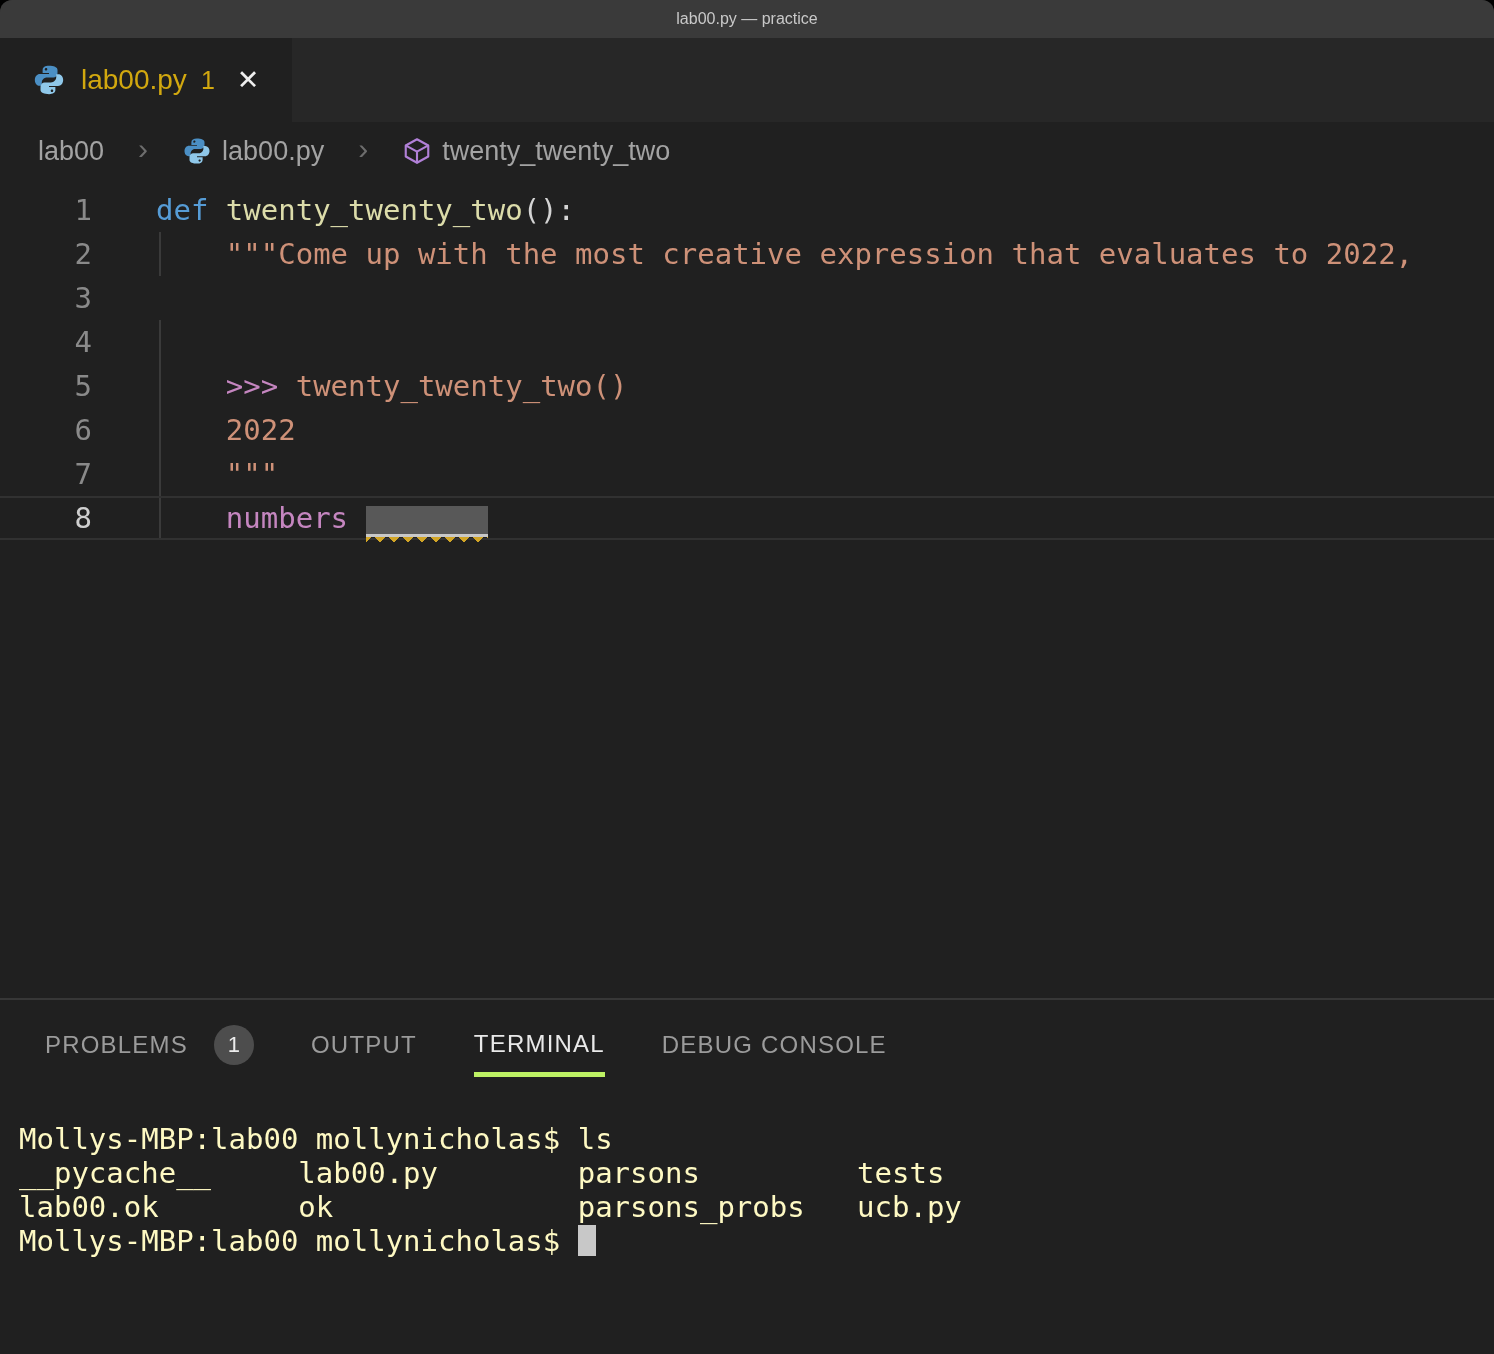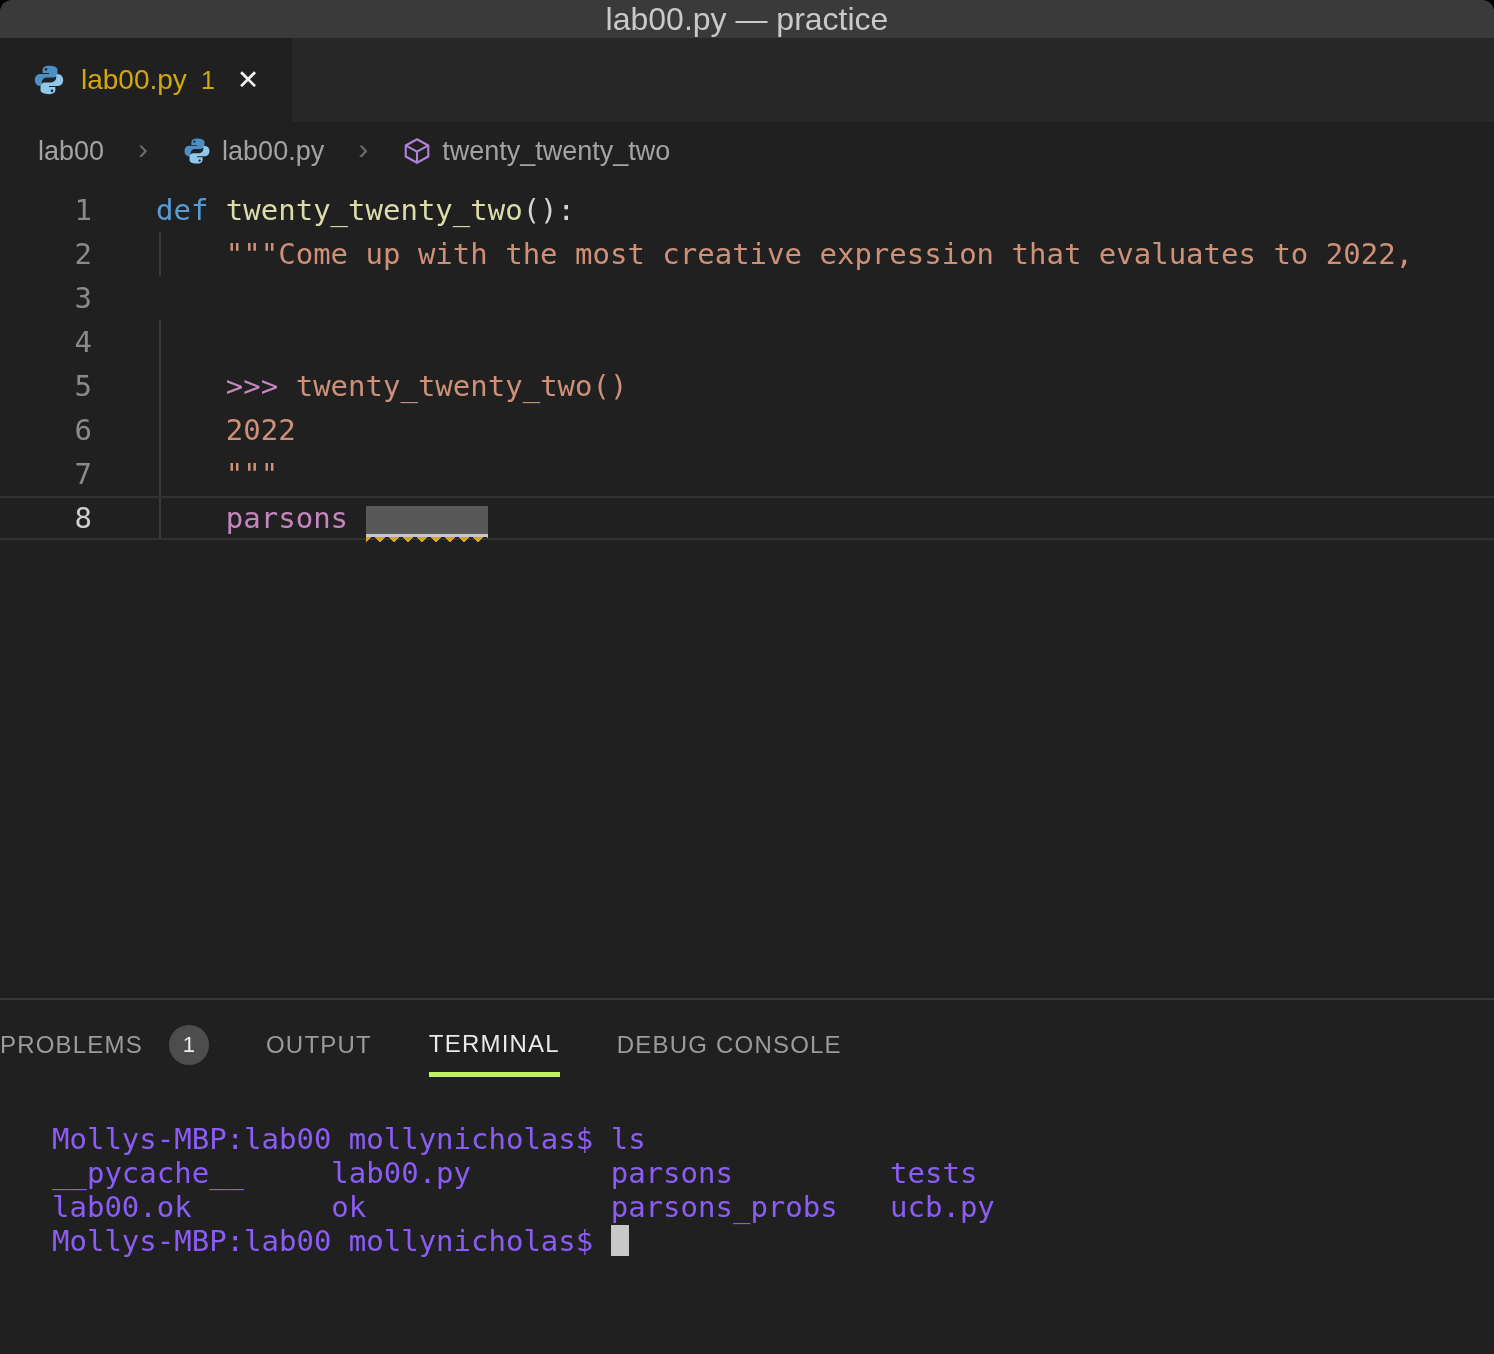--- a/index.html
+++ b/index.html
@@ -5,21 +5,21 @@
   html,body{margin:0;padding:0;background:#000;}
   .window{
     position:relative;width:1494px;height:1354px;overflow:hidden;
     background:#202020;border-radius:12px 12px 0 0;
     font-family:"Liberation Sans", sans-serif;
     -webkit-font-smoothing:antialiased;
   }
   
   .titlebar{
     height:38px;background:#3a3a3a;display:flex;align-items:center;justify-content:center;
-    color:#c9c9c9;font-size:32px;
+    color:#c9c9c9;font-size:16px;
   }
   
   .tabbar{height:84px;background:#272727;display:flex;align-items:stretch;}
   .tab{
     width:292px;box-sizing:border-box;background:#202020;
     display:flex;align-items:center;padding:0 16px 0 32px;cursor:default;
   }
   .tab-icon{flex:none;margin-right:15px;display:flex;}
   .tab-label{color:#d2a80f;font-size:28px;}
   .tab-badge{color:#d2a80f;font-size:25px;margin-left:14px;}
@@ -57,36 +57,36 @@
     height:28px;line-height:28px;vertical-align:-2px;position:relative;
   }
   .tk-ph::after{ 
     content:"";position:absolute;left:0;right:0;bottom:-12px;height:9px;
     background:
       linear-gradient(135deg,#d2a526 25%,transparent 25%) 0 0/14px 9px repeat-x,
       linear-gradient(225deg,#d2a526 25%,transparent 25%) 0 0/14px 9px repeat-x;
   }
   
   .panel{height:354px;border-top:2px solid #373737;background:#202020;}
-  .panel-tabs{display:flex;align-items:center;height:90px;}
+  .panel-tabs{display:flex;align-items:center;height:90px;padding-left:45px;}
   .ptab{
     display:flex;align-items:center;margin-right:57px;color:#9b9b9b;
     font-size:24px;letter-spacing:1.2px;cursor:default;
   }
   .ptab-label{padding-bottom:0;}
   .ptab.active{color:#e9e9e9;}
   .ptab.active .ptab-label{border-bottom:5px solid #bef264;padding-bottom:14px;margin-bottom:-17px;}
   .pbadge{
     margin-left:26px;width:40px;height:40px;border-radius:50%;background:#4d4d4d;
     color:#ececec;display:flex;align-items:center;justify-content:center;
     font-size:22px;letter-spacing:0;
   }
   .terminal{
-    padding:32px 0 0 52px;font-family:"DejaVu Sans Mono", monospace;
-    font-size:29px;line-height:34px;color:#8b5cf6;white-space:pre;
+    padding:32px 0 0 19px;font-family:"DejaVu Sans Mono", monospace;
+    font-size:29px;line-height:34px;color:#fef9c3;white-space:pre;
   }
   .cursor{display:inline-block;width:18px;height:31px;background:#c8c8c8;vertical-align:-5px;}
 </style>
 </head>
 <body>
 
 <div class="window">
 
   <div class="titlebar">
     <span>lab00.py — practice</span>
@@ -135,21 +135,21 @@
 
   <div class="editor">
     <div>
         <div class="code-line"><div class="line-num">1</div><div class="line-code"><span class="tk-kw">def </span><span class="tk-fn">twenty_twenty_two</span><span class="tk-pn">():</span></div></div>
         <div class="code-line"><div class="line-num">2</div><div class="line-code guided"><span class="tk-st">    """Come up with the most creative expression that evaluates to 2022,</span></div></div>
         <div class="code-line"><div class="line-num">3</div></div>
         <div class="code-line"><div class="line-num">4</div><div class="line-code guided"></div></div>
         <div class="code-line"><div class="line-num">5</div><div class="line-code guided"><span class="tk-ws">    </span><span class="tk-kw2">&gt;&gt;&gt;</span><span class="tk-st"> twenty_twenty_two()</span></div></div>
         <div class="code-line"><div class="line-num">6</div><div class="line-code guided"><span class="tk-st">    2022</span></div></div>
         <div class="code-line"><div class="line-num">7</div><div class="line-code guided"><span class="tk-st">    """</span></div></div>
-        <div class="code-line current"><div class="line-num">8</div><div class="line-code guided"><span class="tk-ws">    </span><span class="tk-kw2">parsons</span><span class="tk-ws"> </span><span class="tk-ph">       </span></div></div>
+        <div class="code-line current"><div class="line-num">8</div><div class="line-code guided"><span class="tk-ws">    </span><span class="tk-kw2">numbers</span><span class="tk-ws"> </span><span class="tk-ph">       </span></div></div>
       </div>
   </div>
 
   <div class="panel">
     <div class="panel-tabs">
         <div class="ptab">
           <span class="ptab-label">PROBLEMS</span>
           <span class="pbadge">1</span>
         </div>
         <div class="ptab">

